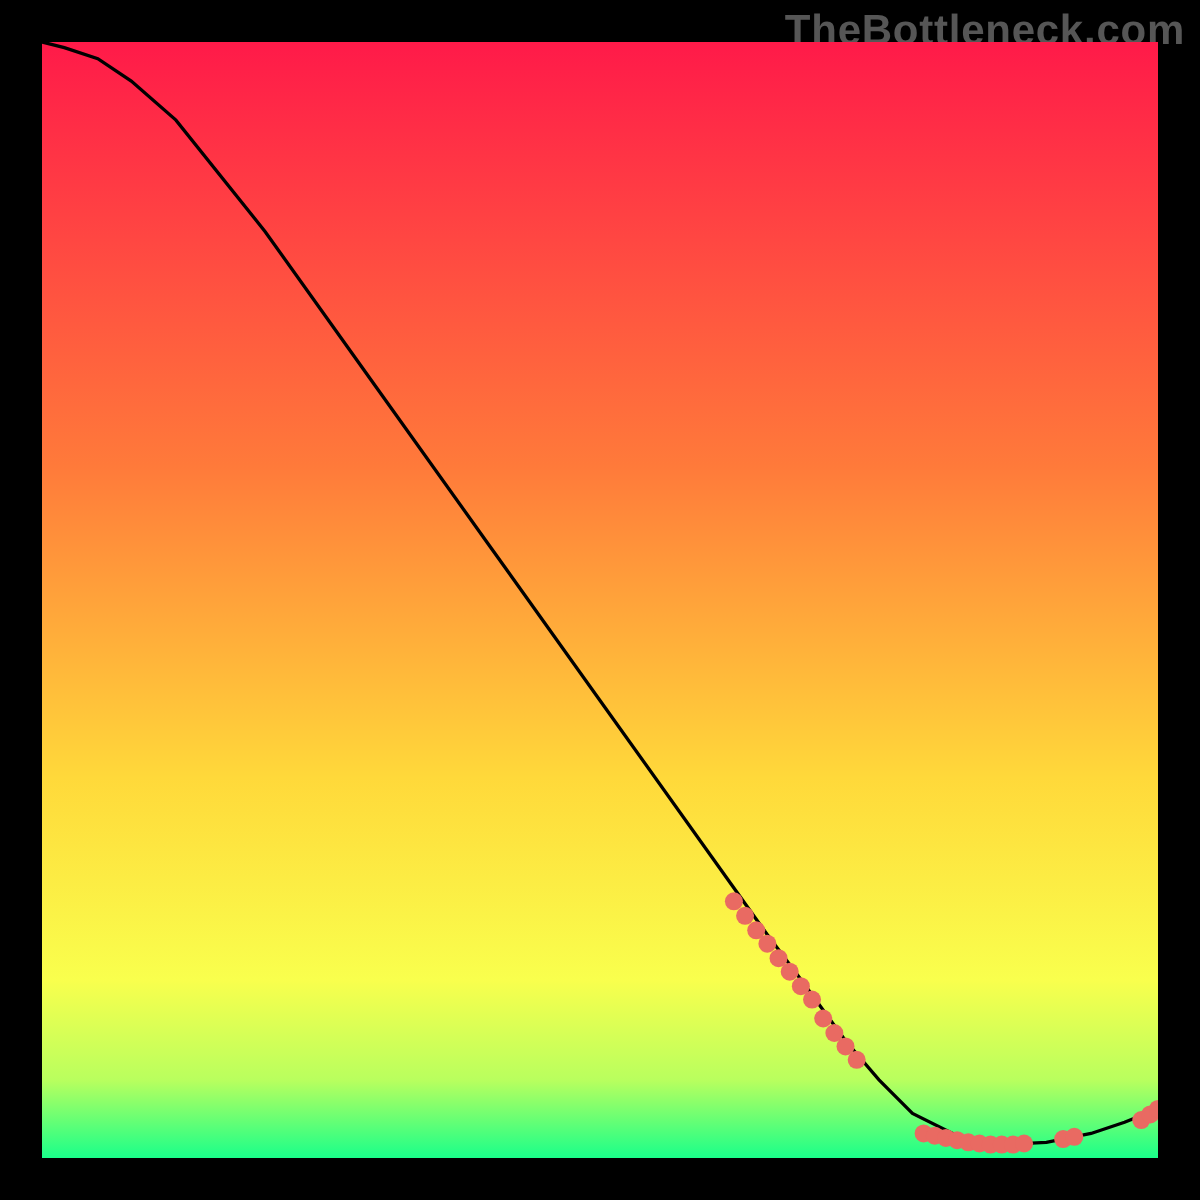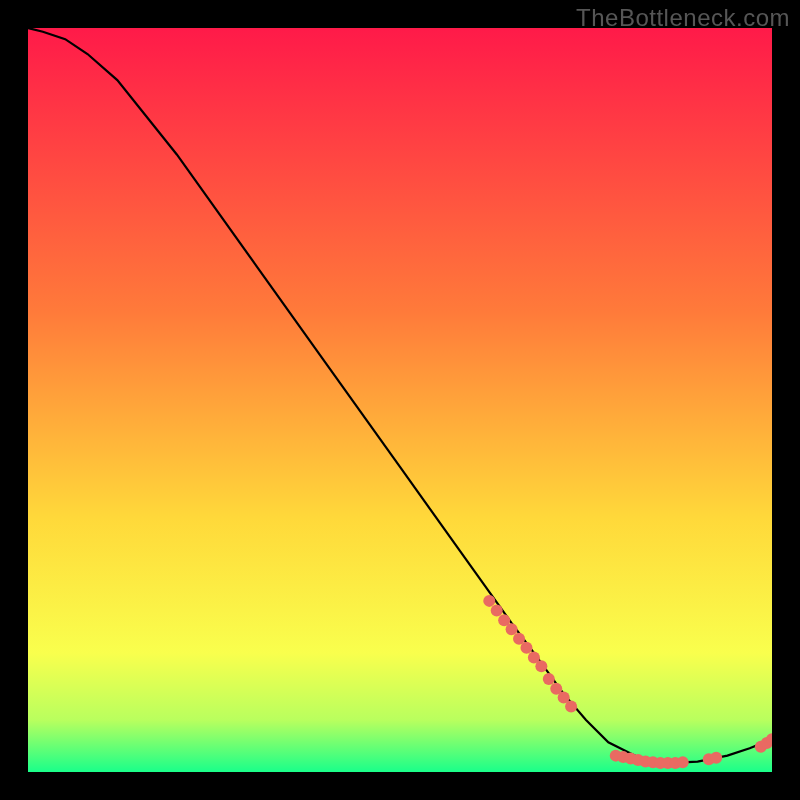--- a/index.html
+++ b/index.html
@@ -14,24 +14,24 @@
     position: relative;
     width: 800px;
     height: 800px;
     background: #000;
   }
   .watermark {
     position: absolute;
     top: 4px;
     right: 10px;
     font-family: Arial, Helvetica, sans-serif;
-    font-size: 24px;
+    font-size: 28px;
     color: #565656;
     letter-spacing: 0.5px;
-    font-weight: 400;
+    font-weight: 700;
   }
   .plot {
     position: absolute;
     left: 28px;
     top: 28px;
     width: 744px;
     height: 744px;
   }
   .plot svg {
     display: block;

